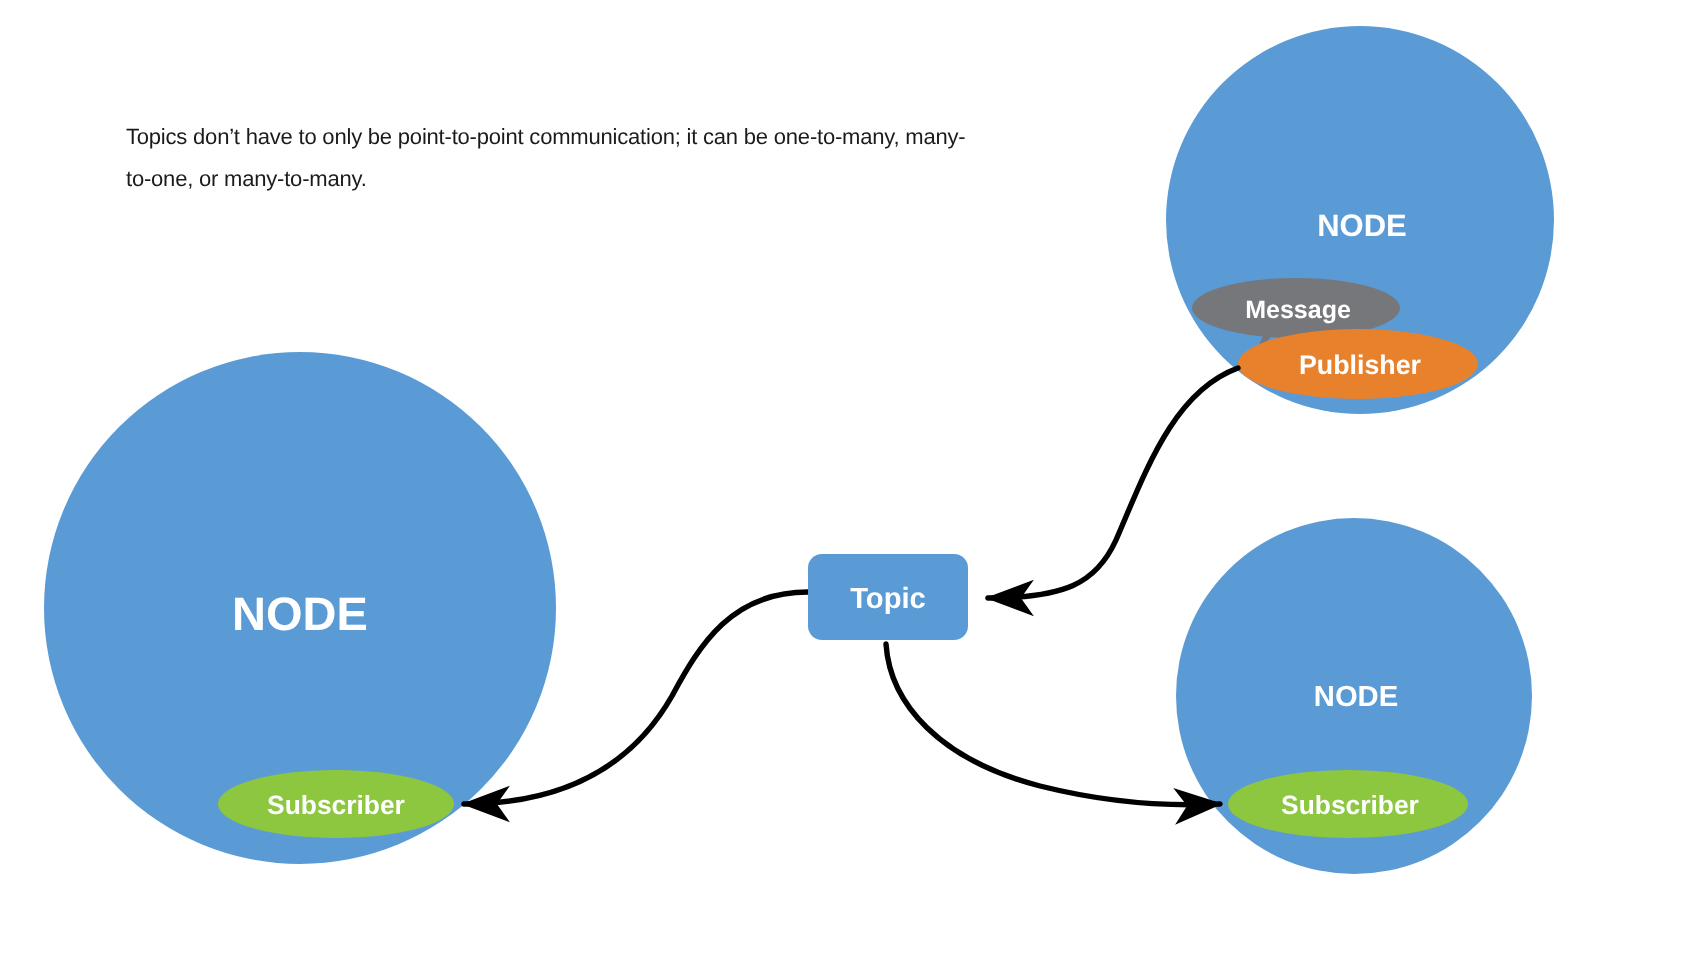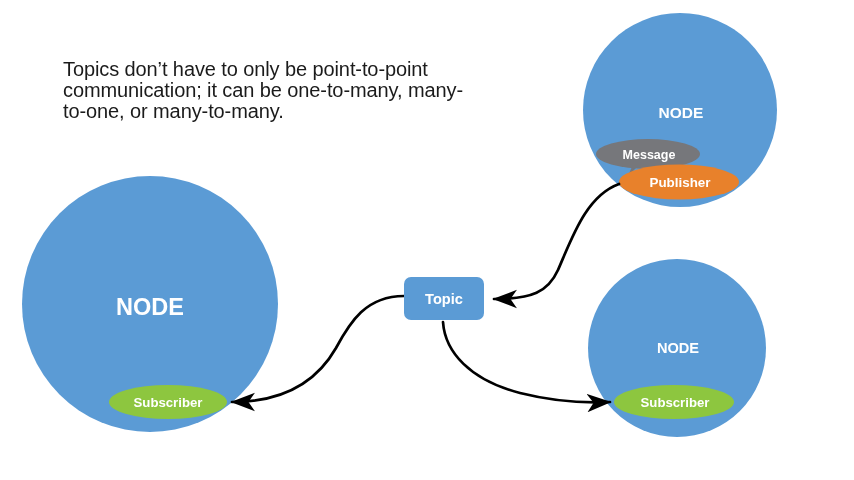--- a/index.html
+++ b/index.html
@@ -24,21 +24,21 @@
     left: 0;
     top: 0;
     width: 854px;
     height: 480px;
   }
   .caption {
     position: absolute;
     left: 63px;
     top: 59px;
     width: 420px;
-    font-size: 20px;
+    font-size: 11px;
     line-height: 21px;
     color: #1b1b1b;
     font-family: "Liberation Sans", sans-serif;
     letter-spacing: -0.1px;
     white-space: pre-line;
   }
   .node-label {
     font-family: "Liberation Sans", sans-serif;
     font-weight: bold;
     fill: #ffffff;

